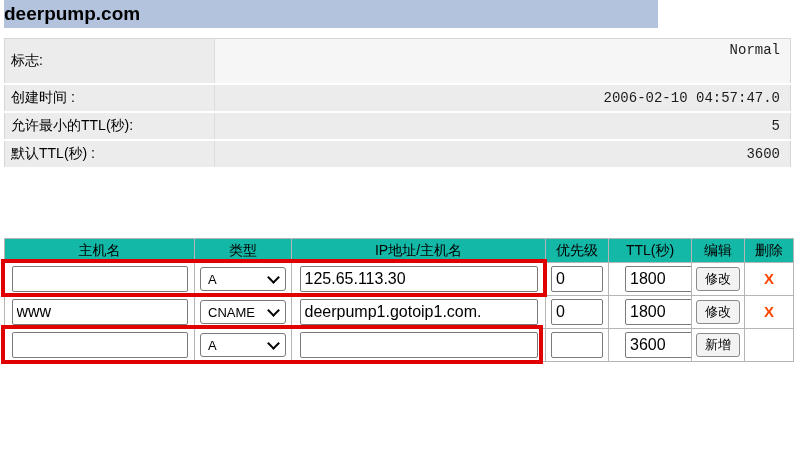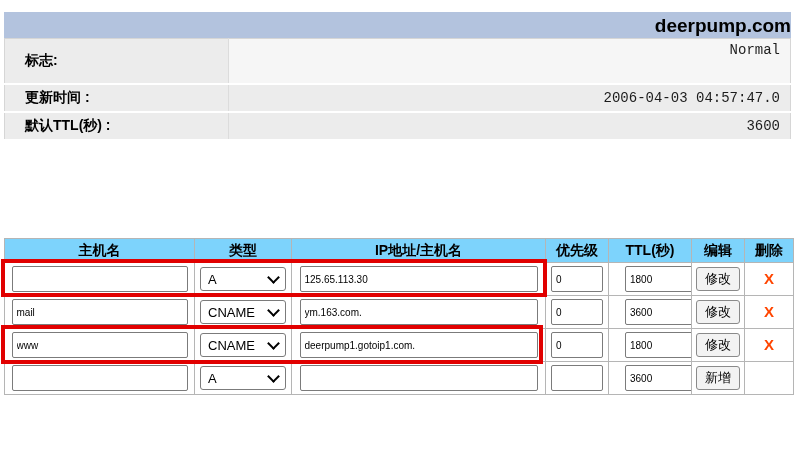--- a/index.html
+++ b/index.html
@@ -6,41 +6,41 @@
   body {
     width:795px; height:459px; position:relative;
     background:#ffffff;
     font-family:"Liberation Sans", sans-serif;
     color:#000;
     overflow:hidden;
   }
 
   
   .title-bar {
-    position:absolute; left:4px; top:12px; width:787px; height:28px;
+    position:absolute; left:4px; top:0; width:654px; height:28px;
     background:#b3c3de;
-    text-align:right; font-weight:bold; font-size:19px; line-height:28px;
+    text-align:left; font-weight:bold; font-size:19px; line-height:28px;
   }
 
   
   table.info {
     position:absolute; left:4px; top:38px; width:787px;
     border-collapse:collapse;
     border:1px solid #d6d6d6;
   }
   table.info td {
     background:#ececec;
     border-bottom:2px solid #ffffff;
     font-size:14px;
     vertical-align:middle;
   }
   table.info td.lbl {
     width:202px;
-    font-weight:bold;
-    padding-left:20px;
+    font-weight:normal;
+    padding-left:6px;
     border-right:1px solid #dcdcdc;
   }
   table.info td.val {
     text-align:right;
     padding-right:10px;
     font-family:"Liberation Mono", monospace;
     font-size:14px;
     color:#1c1c1c;
   }
   table.info tr.first td { height:40px; }
@@ -51,28 +51,28 @@
   table.records {
     position:absolute; left:4px; top:238px; width:789px;
     border-collapse:collapse; table-layout:fixed;
   }
   table.records th, table.records td {
     border:1px solid #b5b5b5;
     text-align:center; padding:0;
     overflow:hidden;
   }
   table.records thead th {
-    background:#7dd3fc; height:23px;
-    font-size:14px; font-weight:bold;
+    background:#14b8a6; height:23px;
+    font-size:14px; font-weight:normal;
   }
   table.records tbody td { height:32px; background:#fff; }
 
   input.txt {
     height:20px; border:1px solid #7b7b7b; border-radius:2px;
-    font-size:10px; padding:2px 4px;
+    font-size:16px; padding:2px 4px;
     font-family:"Liberation Sans", sans-serif;
     vertical-align:middle;
   }
   input.host { width:166px; }
   input.ip   { width:228px; }
   input.prio { width:42px; }
   input.ttl  { width:58px;margin-left:16px; }
 
   .sel {
     display:inline-flex; align-items:center; justify-content:space-between;
@@ -111,22 +111,26 @@
 
 <div class="title-bar">deerpump.com</div>
 
 <table class="info">
   <tbody>
     <tr class="first">
       <td class="lbl">标志:</td>
       <td class="val">Normal</td>
     </tr>
     <tr>
-      <td class="lbl">更新时间 :</td>
-      <td class="val">2006-04-03 04:57:47.0</td>
+      <td class="lbl">创建时间 :</td>
+      <td class="val">2006-02-10 04:57:47.0</td>
+    </tr>
+    <tr>
+      <td class="lbl">允许最小的TTL(秒):</td>
+      <td class="val">5</td>
     </tr>
     <tr>
       <td class="lbl">默认TTL(秒) :</td>
       <td class="val">3600</td>
     </tr>
   </tbody>
 </table>
 
 <table class="records">
   <colgroup>
@@ -156,32 +160,20 @@
             <span>A</span>
             <span class="chev"></span>
           </span></td>
       <td><input class="txt ip" value="125.65.113.30" style=""></td>
       <td><input class="txt prio" value="0" style=""></td>
       <td><input class="txt ttl" value="1800" style=""></td>
       <td><button class="btn">修改</button></td>
       <td><span class="delx">X</span></td>
     </tr>
     <tr>
-      <td><input class="txt host" value="mail" style=""></td>
-      <td><span class="sel">
-            <span>CNAME</span>
-            <span class="chev"></span>
-          </span></td>
-      <td><input class="txt ip" value="ym.163.com." style=""></td>
-      <td><input class="txt prio" value="0" style=""></td>
-      <td><input class="txt ttl" value="3600" style=""></td>
-      <td><button class="btn">修改</button></td>
-      <td><span class="delx">X</span></td>
-    </tr>
-    <tr>
       <td><input class="txt host" value="www" style=""></td>
       <td><span class="sel">
             <span>CNAME</span>
             <span class="chev"></span>
           </span></td>
       <td><input class="txt ip" value="deerpump1.gotoip1.com." style=""></td>
       <td><input class="txt prio" value="0" style=""></td>
       <td><input class="txt ttl" value="1800" style=""></td>
       <td><button class="btn">修改</button></td>
       <td><span class="delx">X</span></td>

